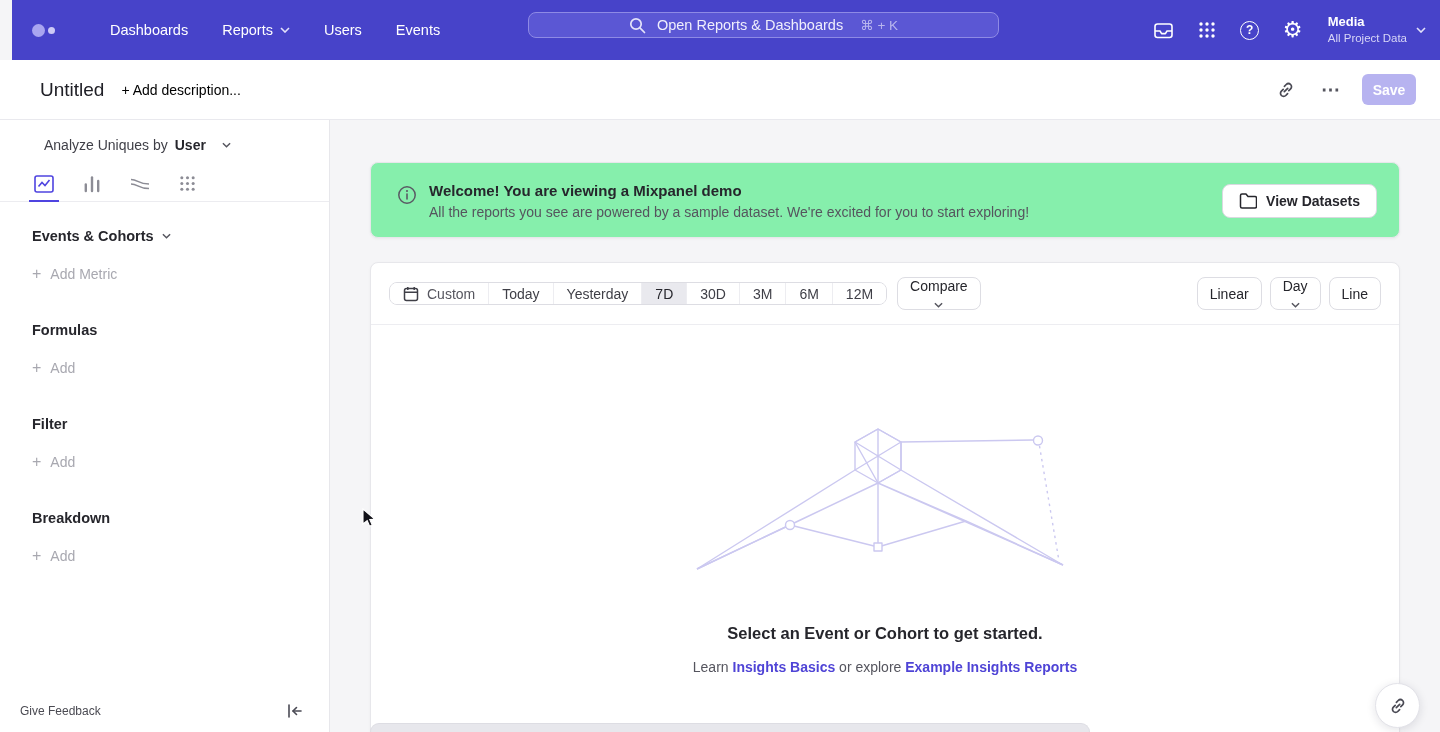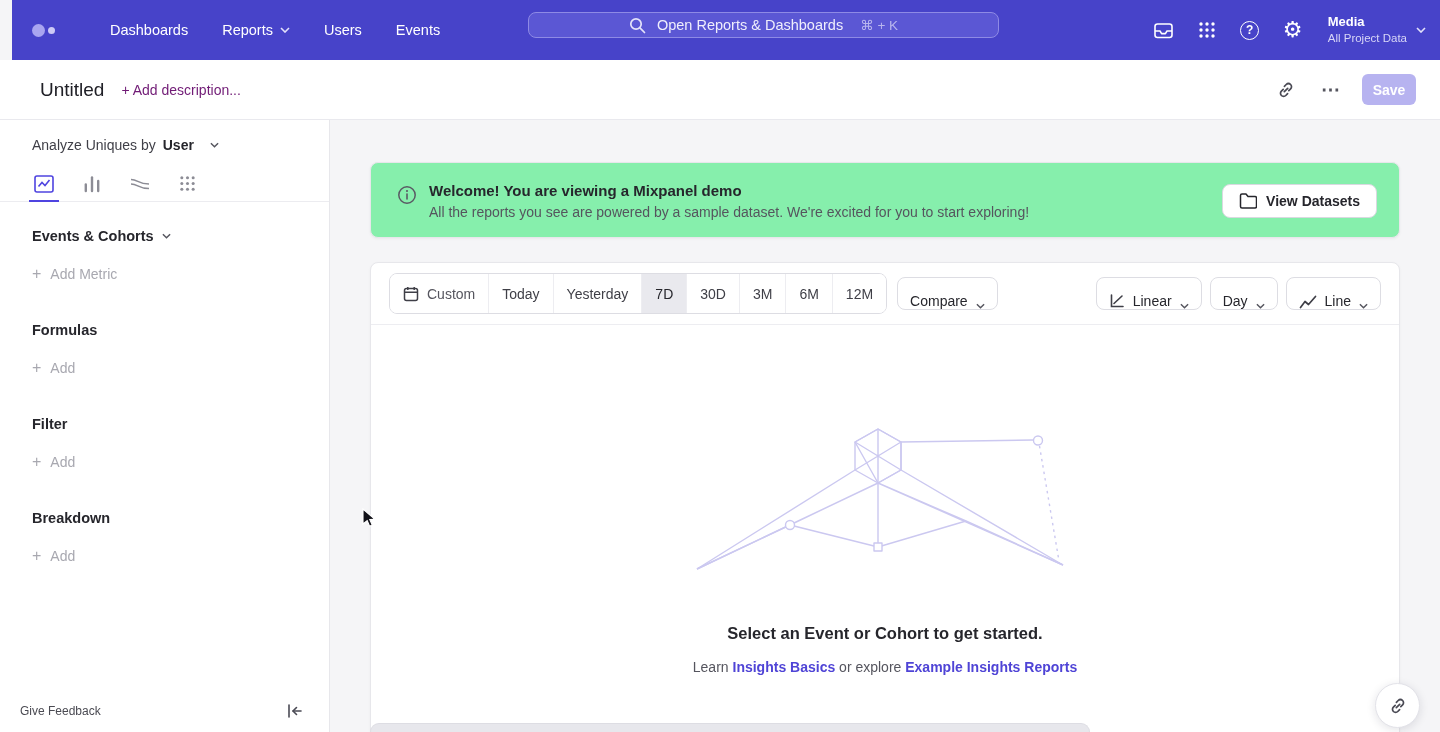--- a/index.html
+++ b/index.html
@@ -30,30 +30,30 @@
     font-size:12px; font-weight:700; color:#fff; }
   .gear-glyph { font-size:22px; line-height:1; color:#fff; }
   .project { display:flex; align-items:center; gap:9px; cursor:pointer; margin-left:4px; }
   .project-text { display:flex; flex-direction:column; line-height:1.3; }
   .project-name { font-size:13px; font-weight:700; color:#fff; }
   .project-scope { font-size:11.5px; font-weight:500; color:#D8D6F7; }
 
   
   .titlebar { position:absolute; top:60px; left:0; right:0; height:60px; background:#fff; border-bottom:1px solid #E9E9EE; display:flex; align-items:center; z-index:10; }
   .doc-title { margin-left:40px; font-size:19px; font-weight:500; color:#202027; }
-  .doc-desc { margin-left:17px; font-size:14px; color:#701a75; cursor:text; }
+  .doc-desc { margin-left:17px; font-size:14px; color:#000000; cursor:text; }
   .titlebar-right { margin-left:auto; margin-right:24px; display:flex; align-items:center; gap:17px; }
   .icon-btn { width:28px; height:28px; display:flex; align-items:center; justify-content:center; cursor:pointer; border-radius:6px; }
   .ellipsis-glyph { font-size:19px; font-weight:700; color:#55555E; line-height:1; letter-spacing:1px; }
   .save-btn { width:54px; height:31px; background:#B7B3F0; border:none; border-radius:6px; color:#fff; font-size:14px; font-weight:600;
     font-family:inherit; cursor:default; }
 
   
   .sidebar { position:absolute; top:120px; left:0; bottom:0; width:330px; background:#fff; border-right:1px solid #E7E7EB; z-index:5; }
-  .analyze-row { margin:17px 0 0 32px; display:flex; align-items:center; gap:7px; font-size:14px; color:#3F3F47; }
+  .analyze-row { margin:17px 0 0 44px; display:flex; align-items:center; gap:7px; font-size:14px; color:#3F3F47; }
   .analyze-value { display:flex; align-items:center; gap:16px; font-weight:600; color:#26262C; cursor:pointer; }
   .chev-d { stroke:#55555E; }
   .viz-tabs { margin-top:13px; height:36px; padding-left:32px; display:flex; align-items:center; gap:25px; border-bottom:1px solid #ECECF0; }
   .viz-tab { position:relative; height:100%; display:flex; align-items:center; color:#8C8C95; cursor:pointer; padding:0 2px; }
   .viz-tab.selected { color:#4F44E0; }
   .viz-tab.selected::after { content:""; position:absolute; left:-3px; right:-3px; bottom:-1px; height:2px; background:#4F44E0; }
   .side-title { margin-left:32px; font-size:14.5px; font-weight:700; color:#26262C; display:flex; align-items:center; gap:8px; }
   .side-add { margin-left:32px; display:flex; align-items:center; gap:9px; font-size:14px; color:#A8A8B0; cursor:pointer; }
   .plus-glyph { font-size:16px; line-height:1; color:#A8A8B0; }
   .mt26 { margin-top:26px; } .mt22 { margin-top:22px; } .mt40 { margin-top:40px; }
@@ -68,27 +68,27 @@
   .banner-icon { margin:22px 12px 0 26px; }
   .banner-text { margin-top:19px; }
   .banner-title { font-size:15px; font-weight:700; color:#26262C; }
   .banner-body { margin-top:5px; font-size:14px; color:#55555E; }
   .datasets-btn { margin:21px 22px 0 auto; height:34px; padding:0 16px; display:flex; align-items:center; gap:9px; background:#fff;
     border:1px solid #D9D9E0; border-radius:8px; font-size:14px; font-weight:600; color:#26262C; font-family:inherit; cursor:pointer; }
 
   .chart-card { position:absolute; left:370px; right:40px; top:262px; height:480px; background:#fff; border:1px solid #E7E7EB; border-radius:8px;
     box-shadow:0 1px 3px rgba(25,25,50,.04); overflow:hidden; z-index:3; }
   .controls-row { height:62px; border-bottom:1px solid #EDEDF1; display:flex; align-items:center; padding:0 18px; }
-  .seg { display:flex; align-items:stretch; height:41px; border:1px solid #DDDDE3; border-radius:8px; overflow:hidden; background:#fff; }
+  .seg { display:flex; align-items:stretch; height:23px; border:1px solid #DDDDE3; border-radius:8px; overflow:hidden; background:#fff; }
   .seg-item { display:flex; align-items:center; gap:8px; padding:0 13px; font-size:14px; color:#3F3F47; background:#fff; border:none;
     border-left:1px solid #EDEDF1; font-family:inherit; cursor:pointer; }
   .seg-item:first-child { border-left:none; color:#55555E; }
   .seg-item.selected { background:#E9E9EE; color:#26262C; }
-  .ctrl-btn { display:flex; align-items:flex-end; gap:8px; height:33px; padding:0 12px; background:#fff; border:1px solid #DDDDE3; border-radius:8px;
-    font-size:14px; font-weight:500; color:#26262C; font-family:inherit; cursor:pointer; }
+  .ctrl-btn { display:flex; align-items:center; gap:8px; height:33px; padding:0 12px; background:#fff; border:1px solid #DDDDE3; border-radius:8px;
+    font-size:14px; font-weight:500; color:#26262C; font-family:inherit; cursor:pointer;flex-direction:column; }
   .compare-btn { margin-left:10px; }
   .controls-right { margin-left:auto; display:flex; align-items:center; gap:8px; }
   .ctrl-icon { color:#3F3F47; }
 
   .empty { display:flex; flex-direction:column; align-items:center; }
   .illus { margin-top:100px; }
   .empty-title { margin-top:49px; font-size:16.5px; font-weight:700; color:#26262C; }
   .empty-sub { margin-top:16px; font-size:14px; color:#55555E; }
   .empty-sub a { color:#4F44D6; font-weight:600; text-decoration:none; cursor:pointer; }
 

